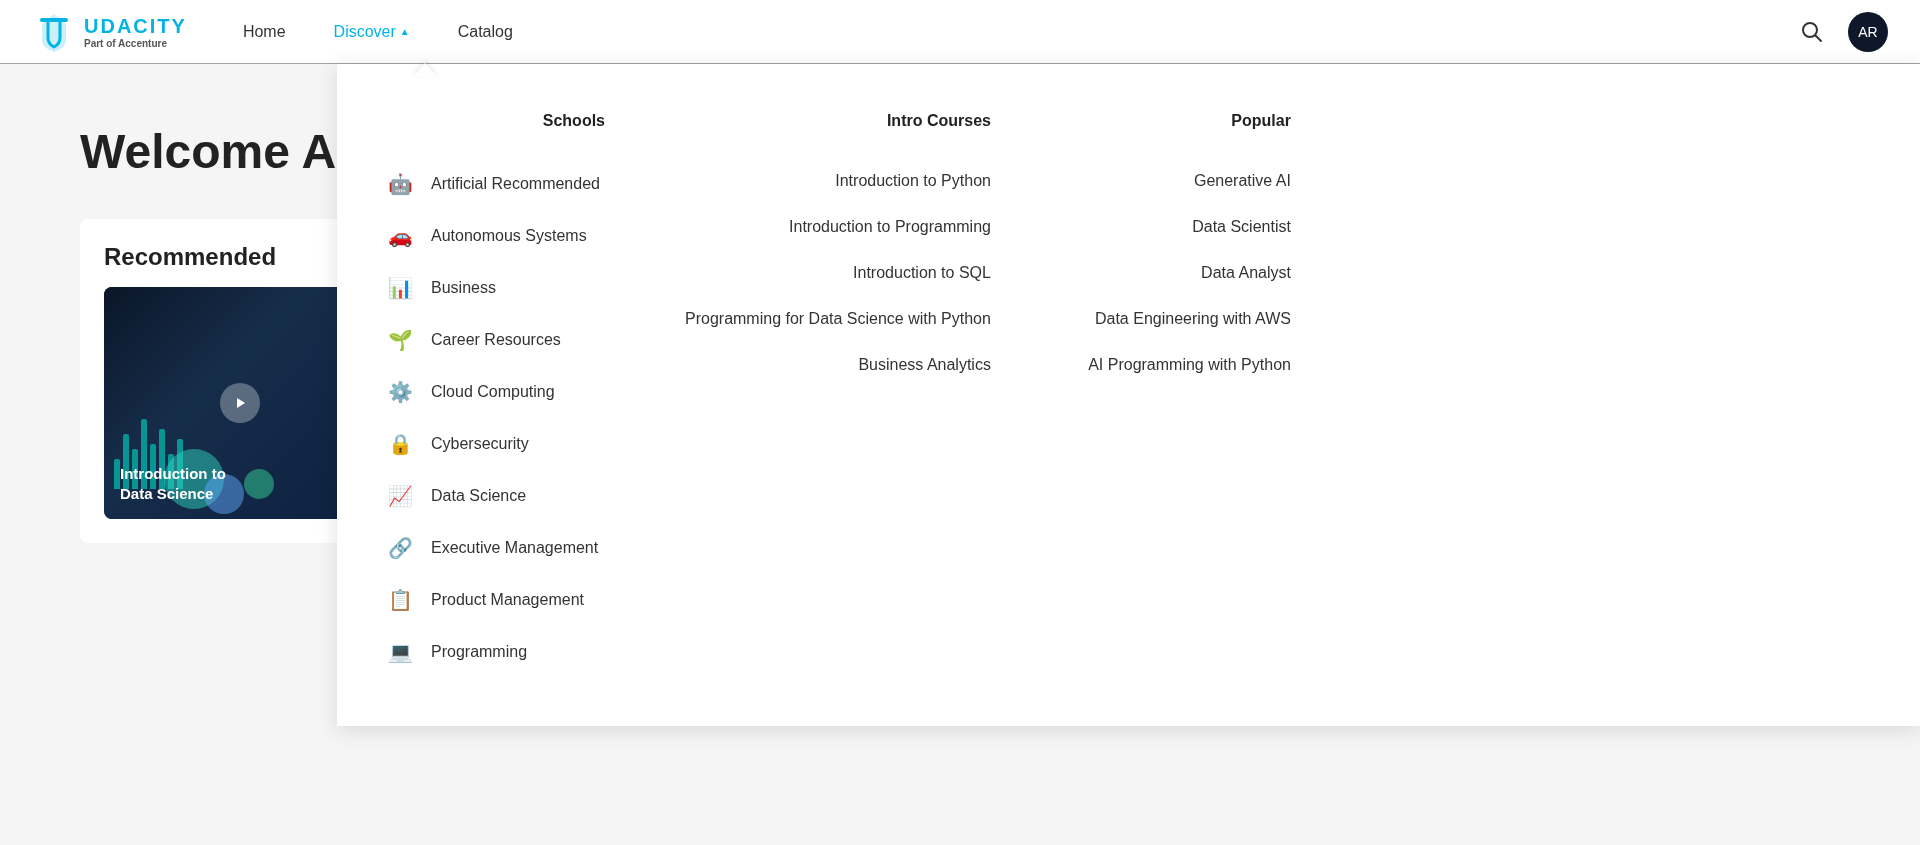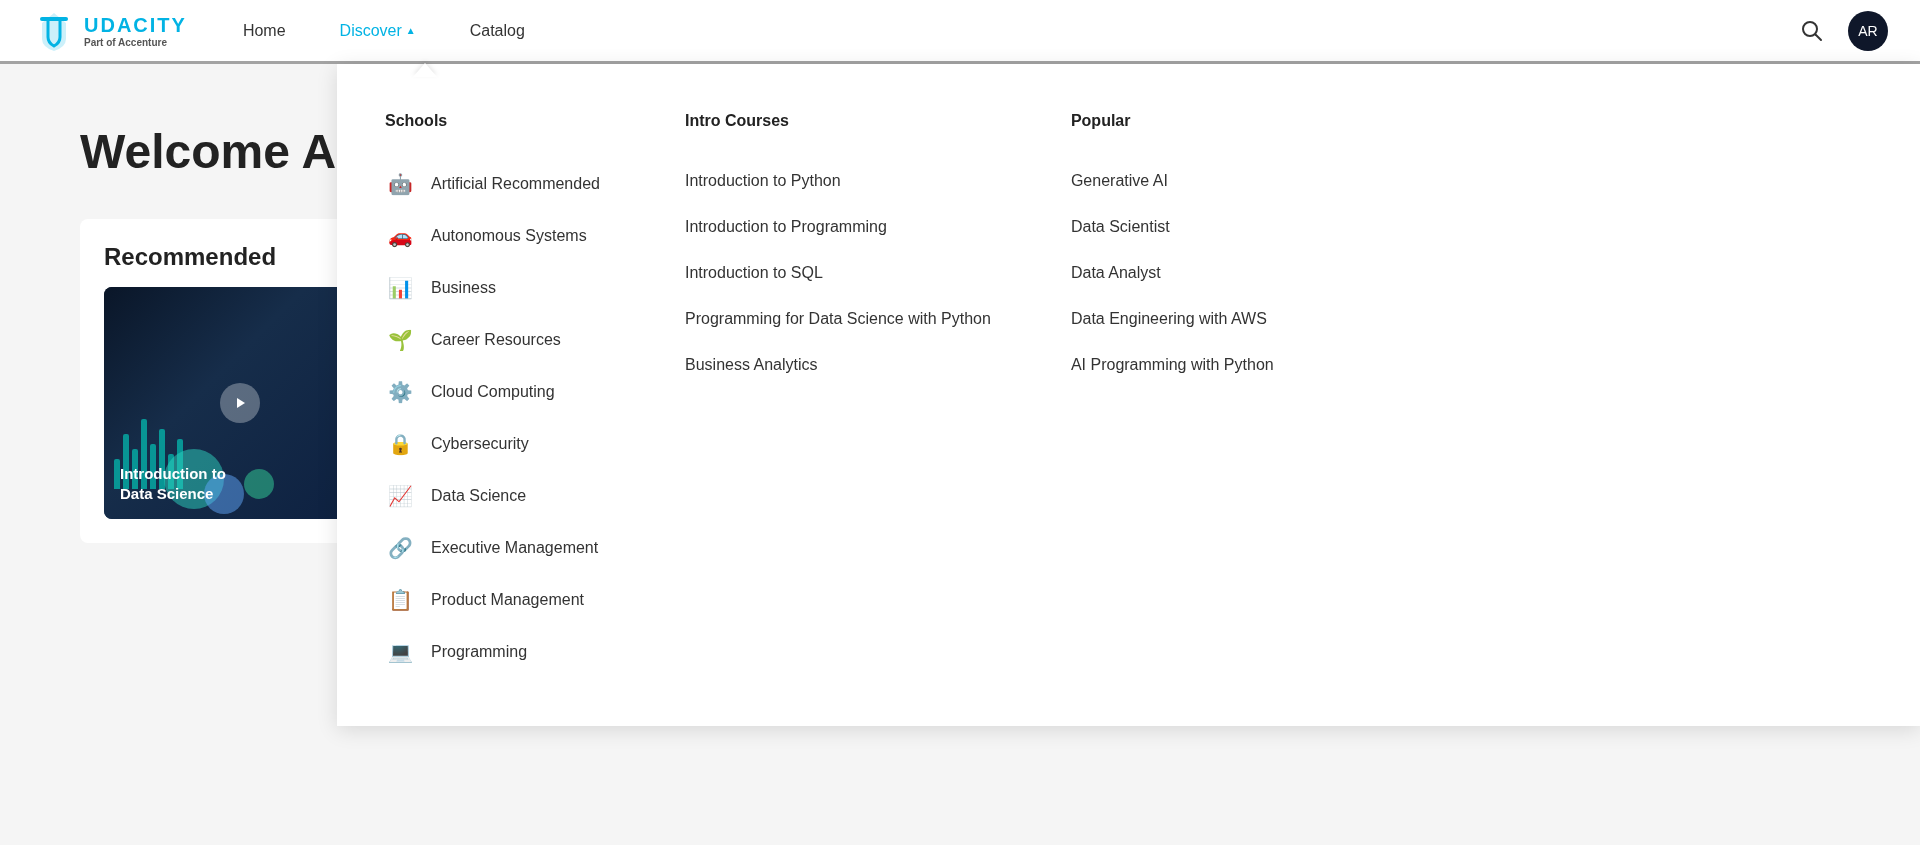--- a/index.html
+++ b/index.html
@@ -6,21 +6,21 @@
     body { font-family: -apple-system, BlinkMacSystemFont, 'Segoe UI', sans-serif; background: #f5f5f5; }
 
     
     .navbar {
       position: relative;
       display: flex;
       align-items: center;
       background: #fff;
       height: 64px;
       padding: 16px 32px;
-      border-bottom: 3px solid #a3a3a3;
+      border-bottom: 1px solid #a3a3a3;
       z-index: 100;
     }
     .logo-area {
       display: flex;
       align-items: center;
       margin-right: 40px;
     }
     .logo-icon {
       width: 44px;
       height: 44px;
@@ -37,21 +37,21 @@
       color: #02b3e4;
     }
     .logo-sub {
       font-size: 10px;
       color: #555;
     }
     .logo-sub span { font-weight: 700; }
     .nav-links {
       display: flex;
       align-items: center;
-      gap: 22px;
+      gap: 16px;
     }
     .nav-link {
       font-size: 16px;
       color: #333;
       padding: 8px 16px;
       cursor: pointer;
       text-decoration: none;
       border-radius: 4px;
     }
     .nav-link.active {
@@ -111,20 +111,21 @@
       top: 64px;
       left: 337px;
       right: 0;
       background: #fff;
       box-shadow: 0 4px 20px rgba(0,0,0,0.12);
       z-index: 150;
       display: flex;
       padding: 48px 64px 48px 48px;
       gap: 80px;
       min-height: 620px;
+      text-align: right;
     }
 
     
     .dropdown-col {
       display: flex;
       flex-direction: column;
       min-width: 220px;
     }
     .dropdown-col-heading {
       font-size: 16px;

